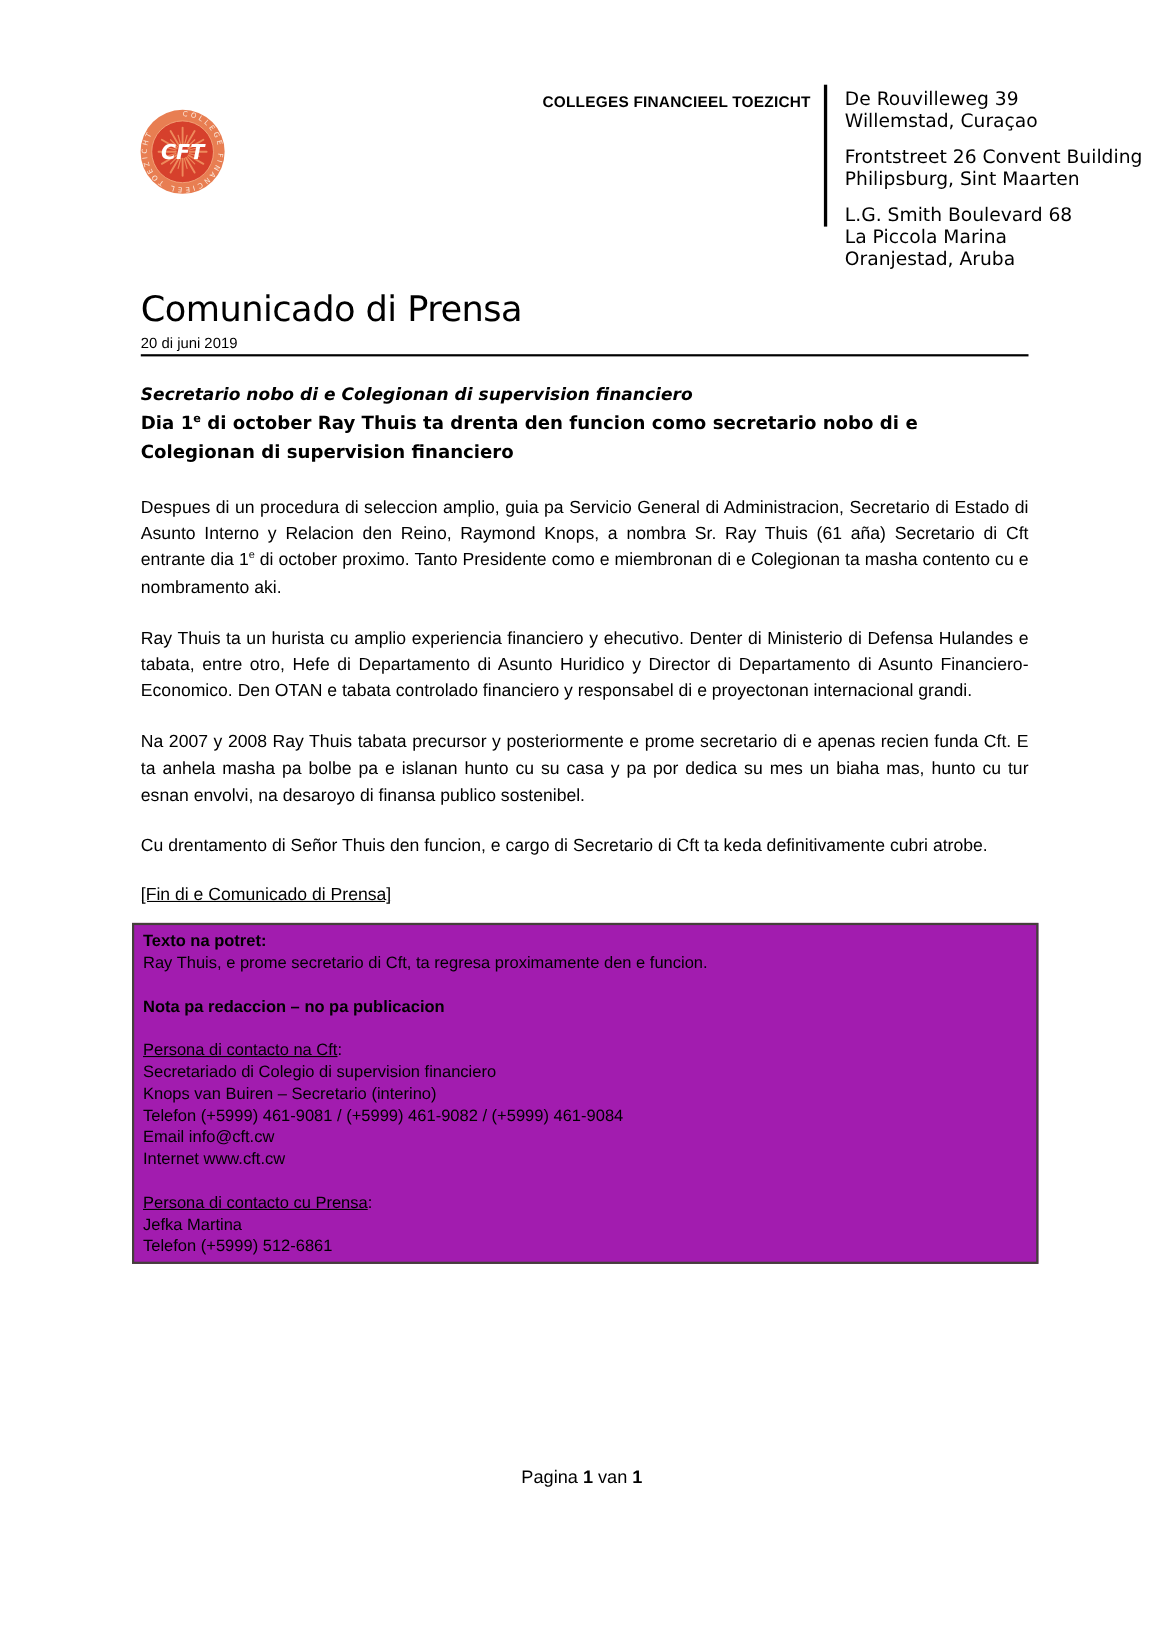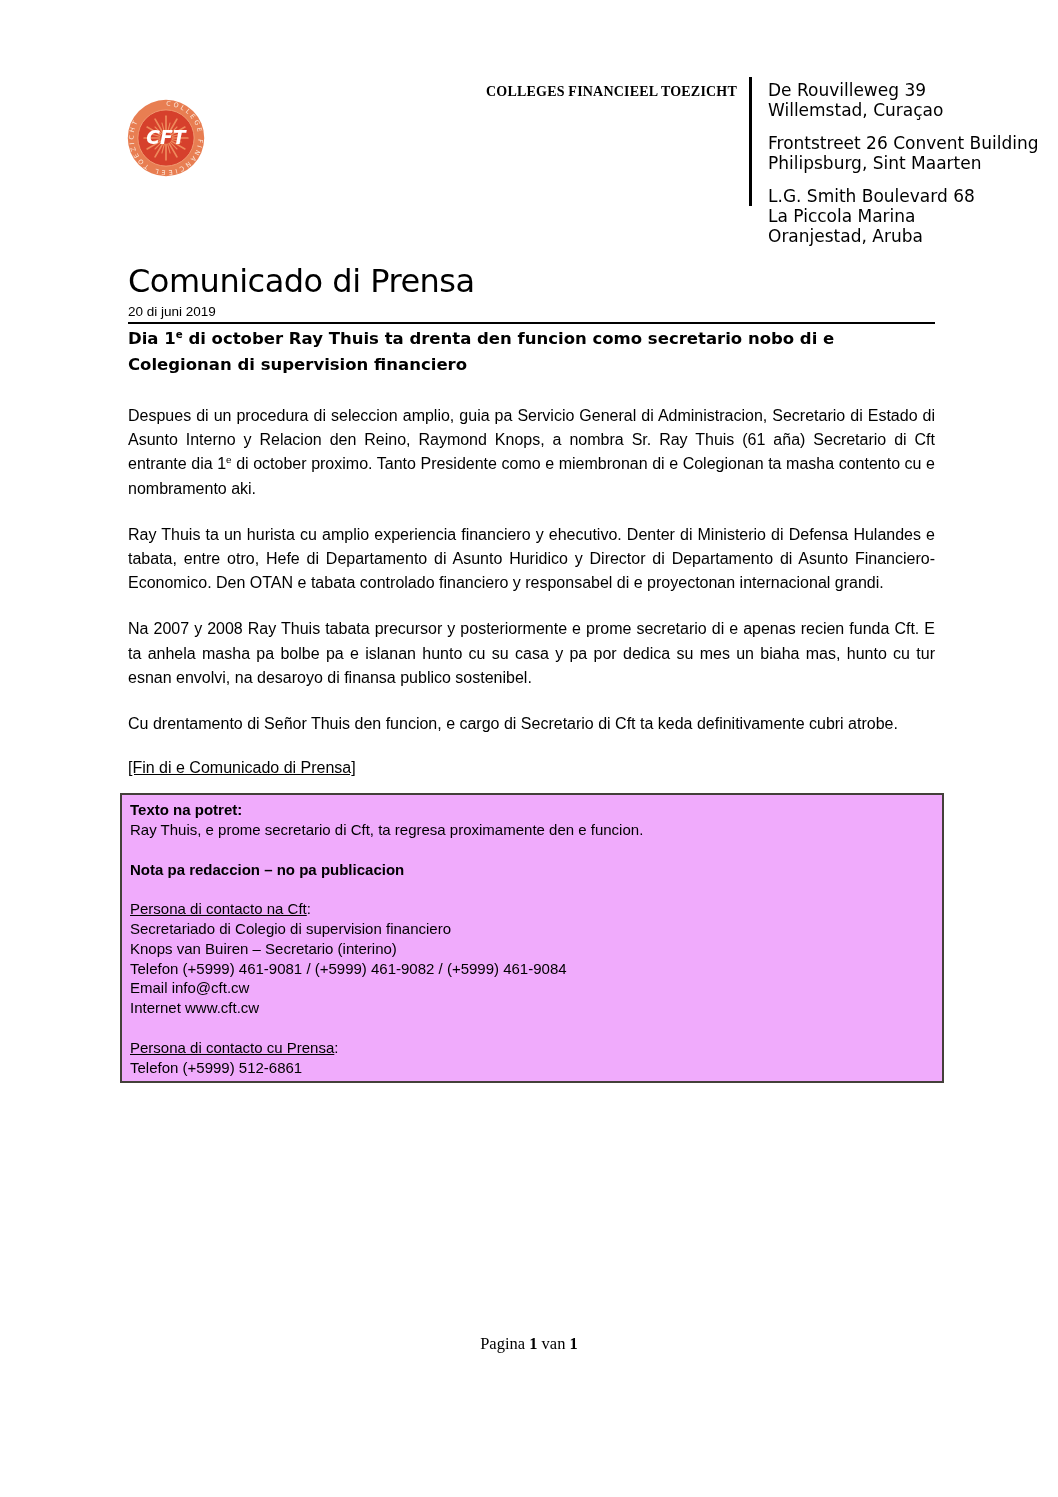--- a/index.html
+++ b/index.html
@@ -1,21 +1,21 @@
 <!DOCTYPE html>
 <html><head>
 <meta charset="utf-8">
 <style>
   * { box-sizing: border-box; margin: 0; padding: 0; }
   html, body { width: 1058px; height: 1497px; background: #ffffff; }
   .page { position: relative; width: 1058px; height: 1497px; background: #ffffff; color: #000; overflow: hidden; }
 
   .logo { position: absolute; left: 127px; top: 99px; width: 78px; height: 78px; }
 
-  .org-name { position: absolute; top: 84px; right: 321px; font-family: Liberation Serif, serif;
+  .org-name { position: absolute; top: 84px; right: 321px; font-family: Liberation Sans, sans-serif;
               font-weight: 700; font-size: 14px; letter-spacing: .2px; white-space: nowrap; }
   .header-bar { position: absolute; left: 749px; top: 77px; width: 3px; height: 129px; background: #000; }
   .addresses { position: absolute; left: 768px; top: 80px; font-family: "DejaVu Sans", sans-serif;
                font-size: 17px; line-height: 20px; }
   .addr-group { margin-bottom: 13px; }
 
   .content { position: absolute; left: 128px; top: 262px; width: 807px; }
   .title { font-family: "DejaVu Sans", sans-serif; font-weight: 400; font-size: 32px; letter-spacing: -0.5px; }
   .date  { font-family: Liberation Sans, sans-serif; font-size: 13.5px; margin-top: 4px; }
   .rule  { border-top: 2px solid #000; margin-top: 3px; }
@@ -24,28 +24,28 @@
               font-weight: 700; font-size: 15.5px; line-height: 21px; }
   .headline { font-family: "DejaVu Sans", sans-serif; font-weight: 700; font-size: 16.5px;
               line-height: 26px; margin-top: 2px; }
   sup { font-size: 62%; vertical-align: super; line-height: 0; }
 
   .body { font-family: "Liberation Sans", sans-serif; font-size: 16px; line-height: 24.2px;
           text-align: justify; margin-top: 22px; }
   .body.first { margin-top: 26px; }
   .fin { font-family: "Liberation Sans", sans-serif; font-size: 16px; margin-top: 23px; text-decoration: underline; }
 
-  .note-box { margin: 16px 0 0 -8px; width: 824px; background: #f0abfc;
+  .note-box { margin: 16px 0 0 -8px; width: 824px; background: #a21caf;
               border: 2px solid #44403A; padding: 5px 10px 4px 8px; }
   .box-line { font-family: "Liberation Sans", sans-serif; font-size: 15px; line-height: 19.8px; min-height: 19.8px; }
   .box-line.bold { font-weight: 700; }
   .u { text-decoration: underline; }
 
   .footer { position: absolute; left: 0; top: 1334px; width: 100%; text-align: center;
-            font-family: Liberation Serif, serif; font-size: 16.5px; }
+            font-family: Liberation Sans, sans-serif; font-size: 16.5px; }
   .footer b { font-weight: 700; }
 </style>
 </head>
 <body>
 
 <div class="page">
 
   <div class="logo">
     <svg viewBox="0 0 100 100" width="78" height="78">
       <defs>
@@ -102,20 +102,21 @@
       <div>La Piccola Marina</div>
       <div>Oranjestad, Aruba</div>
     </div>
   </div>
 
   <div class="content">
     <h1 class="title">Comunicado di Prensa</h1>
     <div class="date">20 di juni 2019</div>
     <div class="rule"></div>
 
+    <div class="subhead">Secretario nobo di e Colegionan di supervision financiero</div>
     <div class="headline">
       <span>Dia 1</span><sup>e</sup><span> di october Ray Thuis ta drenta den funcion como secretario nobo di e Colegionan di supervision financiero</span>
     </div>
 
     <p class="body first">
       <span>Despues di un procedura di seleccion amplio, guia pa Servicio General di Administracion, Secretario di Estado di Asunto Interno y Relacion den Reino, Raymond Knops, a nombra Sr. Ray Thuis (61 aña) Secretario di Cft entrante dia 1</span><sup>e</sup><span> di october proximo. Tanto Presidente como e miembronan di e Colegionan ta masha contento cu e nombramento aki.</span>
     </p>
     <p class="body">Ray Thuis ta un hurista cu amplio experiencia financiero y ehecutivo. Denter di Ministerio di Defensa Hulandes e tabata, entre otro, Hefe di Departamento di Asunto Huridico y Director di Departamento di Asunto Financiero-Economico. Den OTAN e tabata controlado financiero y responsabel di e proyectonan internacional grandi.</p>
     <p class="body">Na 2007 y 2008 Ray Thuis tabata precursor y posteriormente e prome secretario di e apenas recien funda Cft. E ta anhela masha pa bolbe pa e islanan hunto cu su casa y pa por dedica su mes un biaha mas, hunto cu tur esnan envolvi, na desaroyo di finansa publico sostenibel.</p>
     <p class="body">Cu drentamento di Señor Thuis den funcion, e cargo di Secretario di Cft ta keda definitivamente cubri atrobe.</p>
@@ -129,20 +130,21 @@
       <div class="box-line bold">Nota pa redaccion – no pa publicacion</div>
       <div class="box-line"></div>
       <div class="box-line"><span class="u">Persona di contacto na Cft</span><span>:</span></div>
       <div class="box-line">Secretariado di Colegio di supervision financiero</div>
       <div class="box-line">Knops van Buiren – Secretario (interino)</div>
       <div class="box-line">Telefon (+5999) 461-9081 / (+5999) 461-9082 / (+5999) 461-9084</div>
       <div class="box-line">Email info@cft.cw</div>
       <div class="box-line">Internet www.cft.cw</div>
       <div class="box-line"></div>
       <div class="box-line"><span class="u">Persona di contacto cu Prensa</span><span>:</span></div>
+      <div class="box-line">Jefka Martina</div>
       <div class="box-line">Telefon (+5999) 512-6861</div>
     </div>
   </div>
 
   <div class="footer">
     <span>Pagina </span><b>1</b><span> van </span><b>1</b>
   </div>
 
 </div>
 

